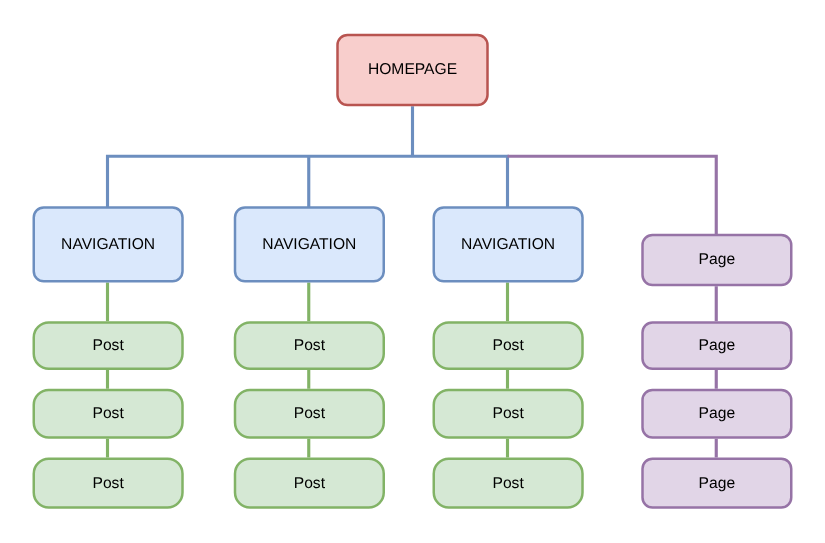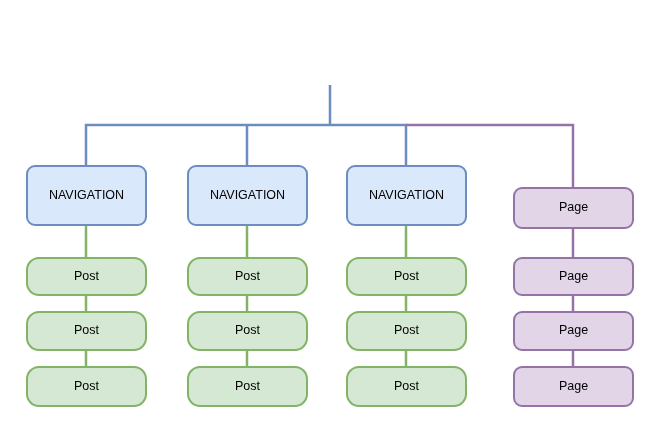--- a/index.html
+++ b/index.html
@@ -60,20 +60,21 @@
 
     <path class="edge purple" d="M406 125 L573 125 L573 188"></path>
 
     <path class="edge green" d="M86 226 L86 257 M86 296 L86 311 M86 351 L86 366"></path>
     <path class="edge green" d="M247 226 L247 257 M247 296 L247 311 M247 351 L247 366"></path>
     <path class="edge green" d="M406 226 L406 257 M406 296 L406 311 M406 351 L406 366"></path>
 
     <path class="edge purple" d="M573 229 L573 257 M573 296 L573 311 M573 351 L573 366"></path>
   </svg>
 
+  <div class="node theme-red" style="left:269px; top:27px; width:122px; height:58px;">HOMEPAGE</div>
 
   <div class="node theme-blue" style="left:26px; top:165px; width:121px; height:61px;">NAVIGATION</div>
   <div class="node theme-green" style="left:26px; top:257px; width:121px; height:39px;">Post</div>
   <div class="node theme-green" style="left:26px; top:311px; width:121px; height:40px;">Post</div>
   <div class="node theme-green" style="left:26px; top:366px; width:121px; height:41px;">Post</div>
 
   <div class="node theme-blue" style="left:187px; top:165px; width:121px; height:61px;">NAVIGATION</div>
   <div class="node theme-green" style="left:187px; top:257px; width:121px; height:39px;">Post</div>
   <div class="node theme-green" style="left:187px; top:311px; width:121px; height:40px;">Post</div>
   <div class="node theme-green" style="left:187px; top:366px; width:121px; height:41px;">Post</div>

